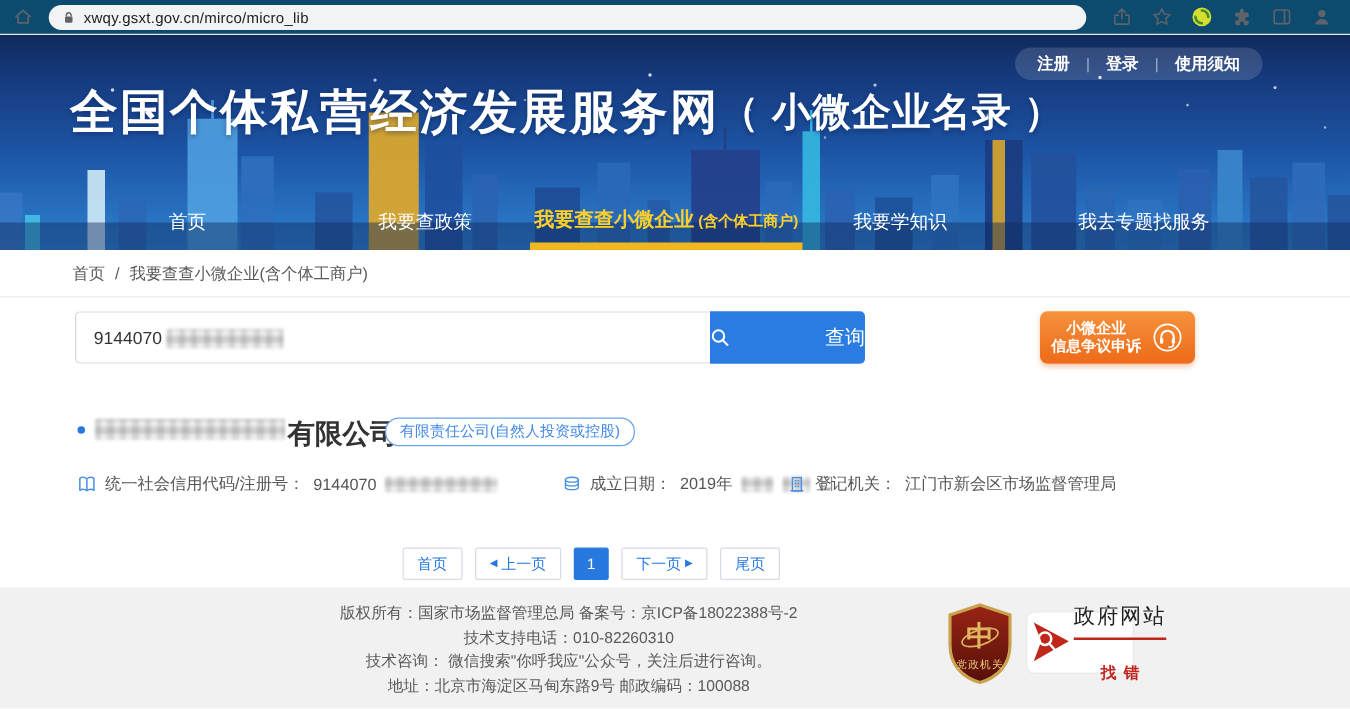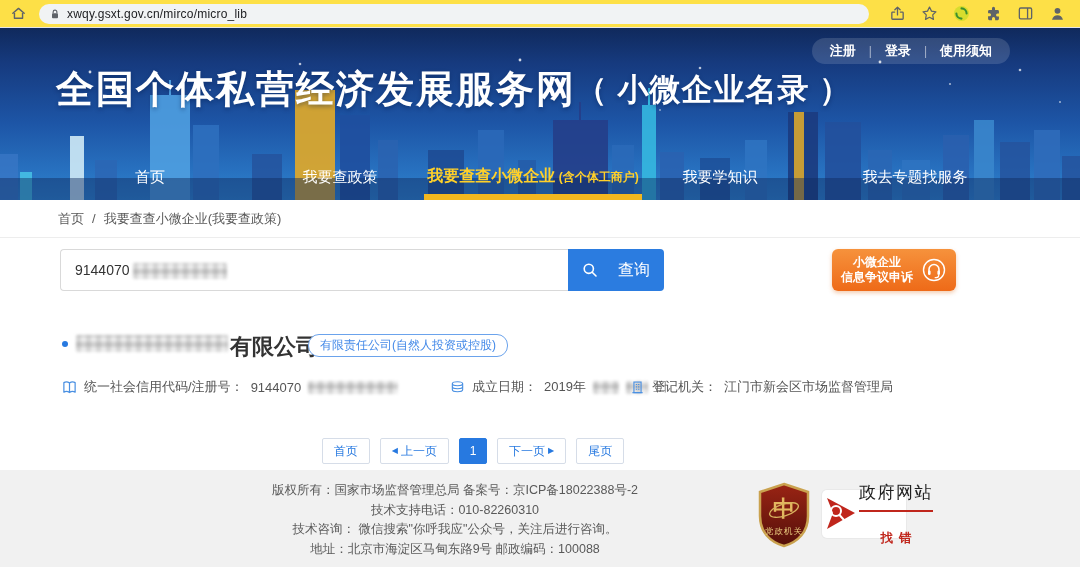--- a/index.html
+++ b/index.html
@@ -1,21 +1,21 @@
 <!DOCTYPE html>
 <html><head>
 <meta charset="utf-8">
 <style>
   *{margin:0;padding:0;box-sizing:border-box}
   html,body{width:1080px;height:567px}
   body{font-family:"Liberation Sans","DejaVu Sans",sans-serif;background:#fff}
   .screen{position:relative;width:1080px;height:567px;overflow:hidden;background:#fff}
 
   
-  .browser-bar{position:absolute;top:0;left:0;width:100%;height:28px;background:#fde047;
+  .browser-bar{position:absolute;top:0;left:0;width:100%;height:28px;background:#0c4a6e;
     border-bottom:1px solid #e4e6e8;display:flex;align-items:center;padding:0 10px;z-index:30}
   .omnibox{width:830px;height:20px;margin-left:12px;background:#f1f3f4;border-radius:10px;
     display:flex;align-items:center;padding:0 10px;gap:6px}
   .omnibox .url{font-size:12px;color:#202124;letter-spacing:.2px}
   .browser-actions{display:flex;align-items:center;gap:15px;margin-left:auto;padding-right:4px}
   .bicon{display:inline-flex;align-items:center;justify-content:center;cursor:pointer}
 
   
   .banner{position:absolute;top:28px;left:0;width:100%;height:172px;overflow:hidden;
     background:linear-gradient(180deg,#10295c 0%,#163a7e 20%,#1d55a6 55%,#2e82cf 100%)}
@@ -43,23 +43,23 @@
   
   .search-row{position:absolute;top:249px;left:60px;width:960px;height:42px;z-index:4}
   .search-box{position:absolute;left:0;top:0;width:508px;height:42px;background:#fff;
     border:1px solid #d9d9d9;border-right:none;border-radius:4px 0 0 4px}
   .search-input{width:100%;height:100%;border:none;outline:none;padding:0 14px;font-size:14px;
     color:#333;background:transparent;border-radius:4px 0 0 4px;font-family:inherit}
   .mosaic{background:repeating-linear-gradient(90deg,#d6d6d6 0 5px,#ededed 5px 10px),
     repeating-linear-gradient(0deg,rgba(255,255,255,.55) 0 5px,rgba(185,185,185,.45) 5px 10px);
     background-blend-mode:multiply;filter:blur(1.4px);border-radius:2px}
   .search-mosaic{position:absolute;left:72px;top:13px;width:94px;height:16px}
-  .query-btn{position:absolute;left:508px;top:0;width:96px;height:42px;background:#2b7ce0;
+  .query-btn{position:absolute;left:508px;top:0;width:124px;height:42px;background:#2b7ce0;
     border:none;border-radius:0 4px 4px 0;color:#fff;font-size:16px;display:flex;align-items:center;
-    justify-content:center;gap:20px;cursor:pointer;font-family:inherit}
+    justify-content:space-between;gap:20px;cursor:pointer;font-family:inherit}
   .lib-btn{position:absolute;left:634px;top:0;width:116px;height:42px;border:none;cursor:pointer;
     background:linear-gradient(180deg,#f6cb3d,#edb322);border-radius:6px;display:flex;
     flex-direction:column;align-items:center;justify-content:center;gap:1px;
     color:#6b5410;font-size:13px;font-family:inherit;box-shadow:0 2px 4px rgba(190,150,20,.35)}
   .dispute-btn{position:absolute;left:772px;top:0;width:124px;height:42px;border:none;cursor:pointer;
     background:linear-gradient(180deg,#f6923c,#ee6a18);border-radius:6px;display:flex;
     align-items:center;justify-content:center;gap:8px;color:#fff;font-family:inherit;
     box-shadow:0 2px 4px rgba(220,110,30,.35)}
   .dispute-lines{font-size:12px;font-weight:bold;line-height:15px;text-align:center}
 
@@ -229,21 +229,21 @@
       <span class="nav-item active" style="left:533px"><span>我要查查小微企业</span><span class="suffix"> (含个体工商户)</span></span>
       <span class="nav-item" style="left:720px">我要学知识</span>
       <span class="nav-item" style="left:915px">我去专题找服务</span>
       <div class="active-underline"></div>
     </div>
   </div>
 
   <div class="breadcrumb">
     <span class="crumb">首页</span>
     <span>/</span>
-    <span>我要查查小微企业(我要查政策)</span>
+    <span>我要查查小微企业(含个体工商户)</span>
   </div>
 
   <div class="search-row">
     <div class="search-box">
       <input class="search-input" type="text" value="9144070" style="">
       <div class="mosaic search-mosaic"></div>
     </div>
     <button class="query-btn">
       <span class="bicon">
         <svg width="16" height="16" viewBox="0 0 16 16">

